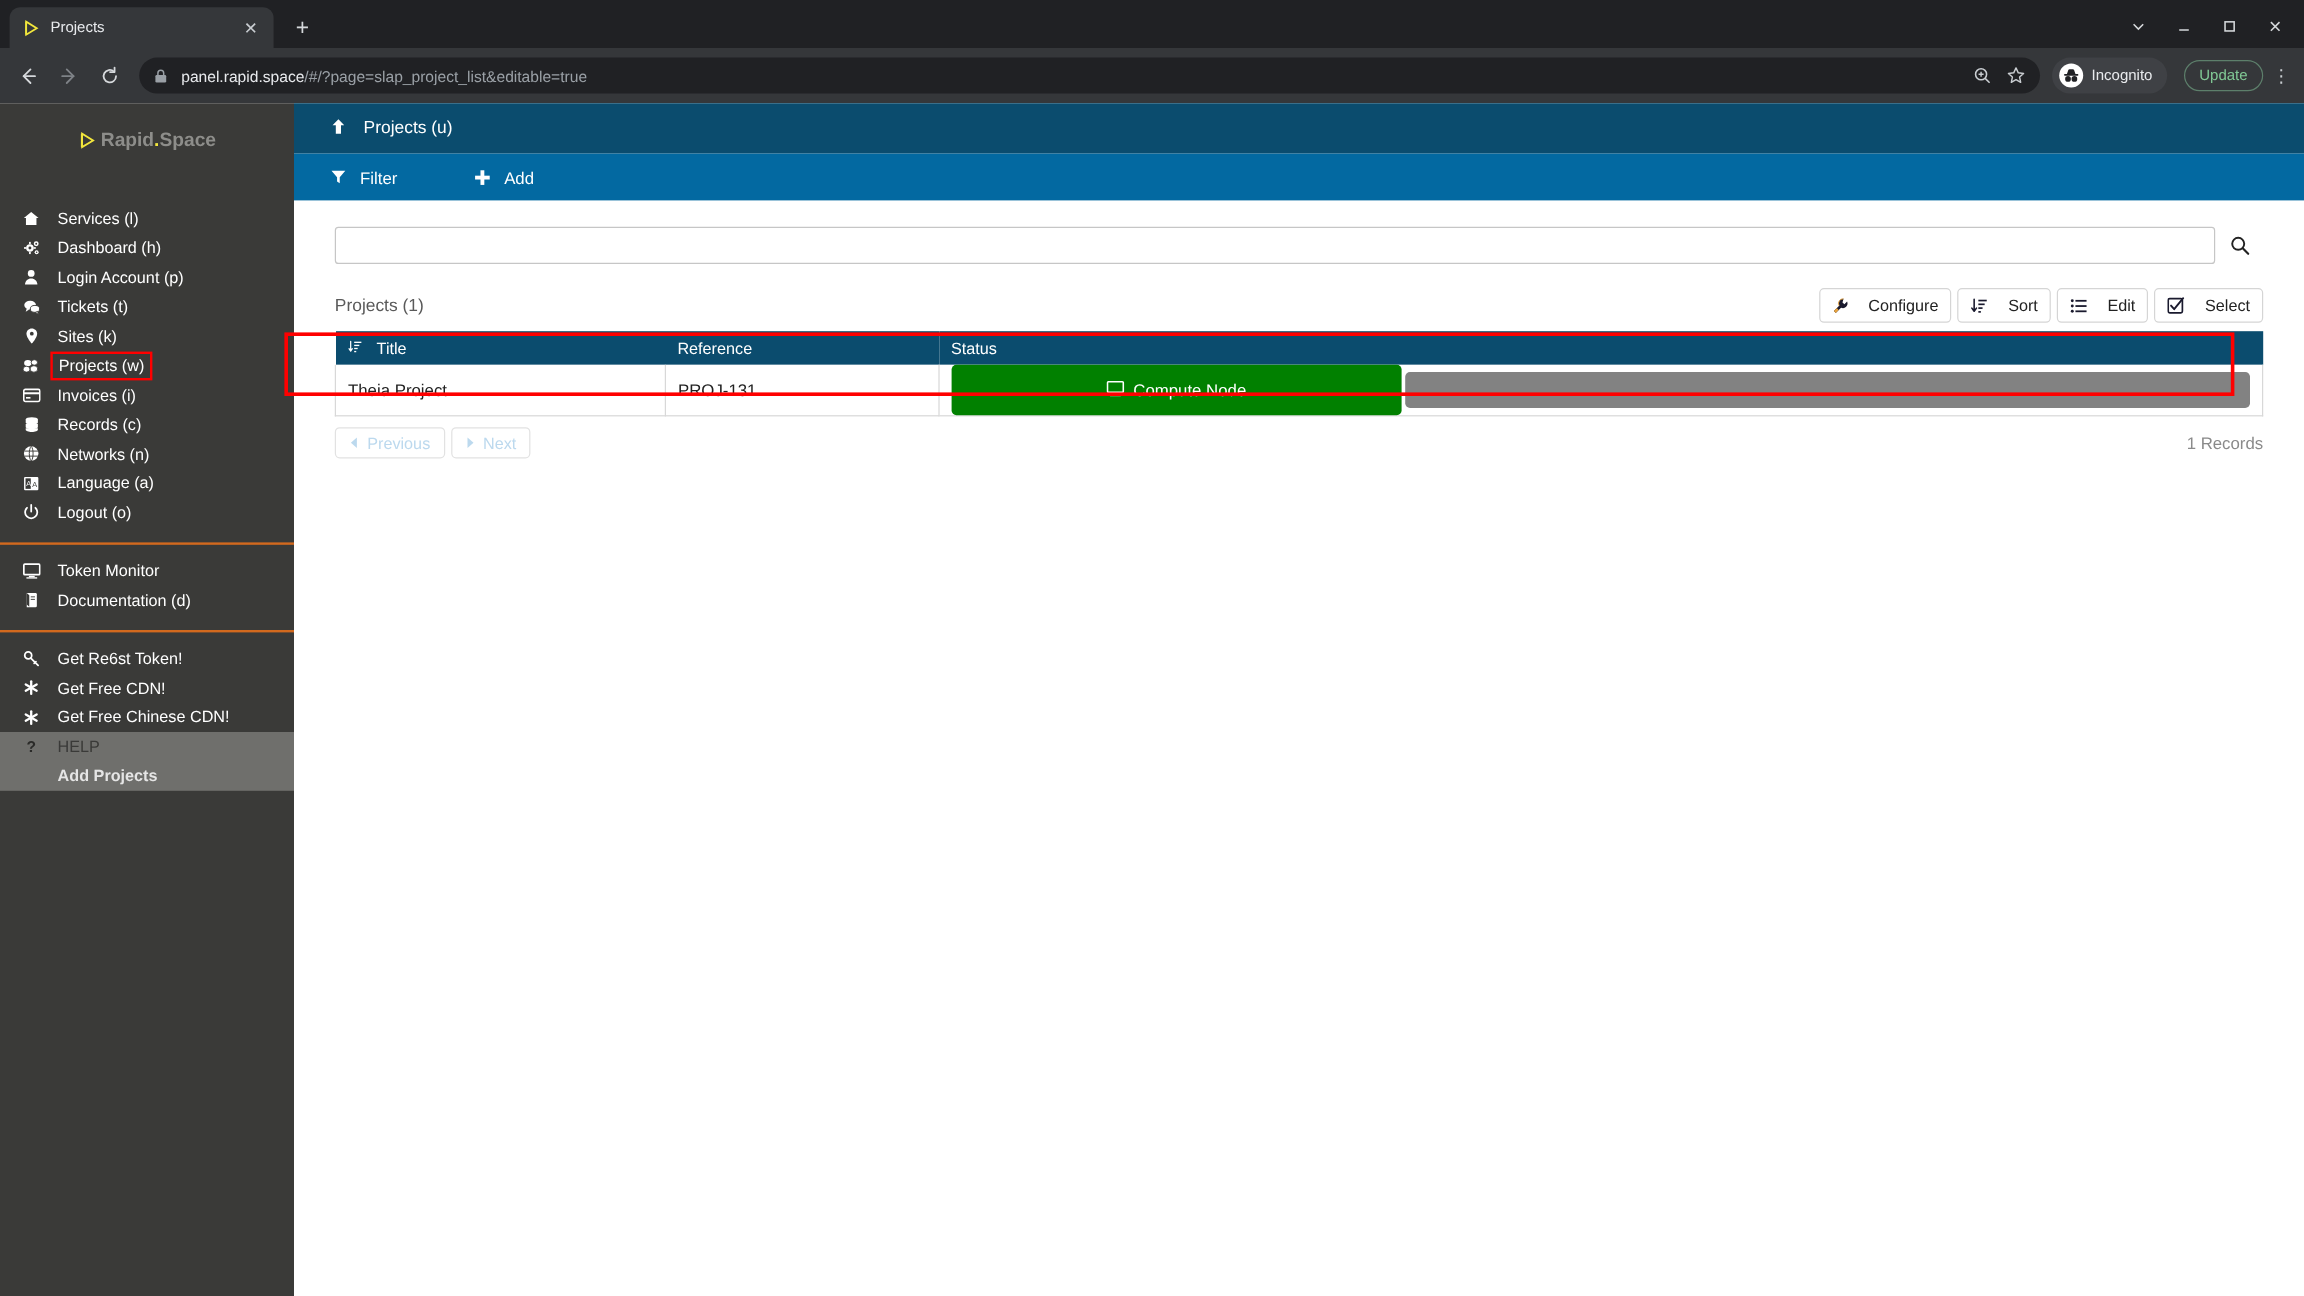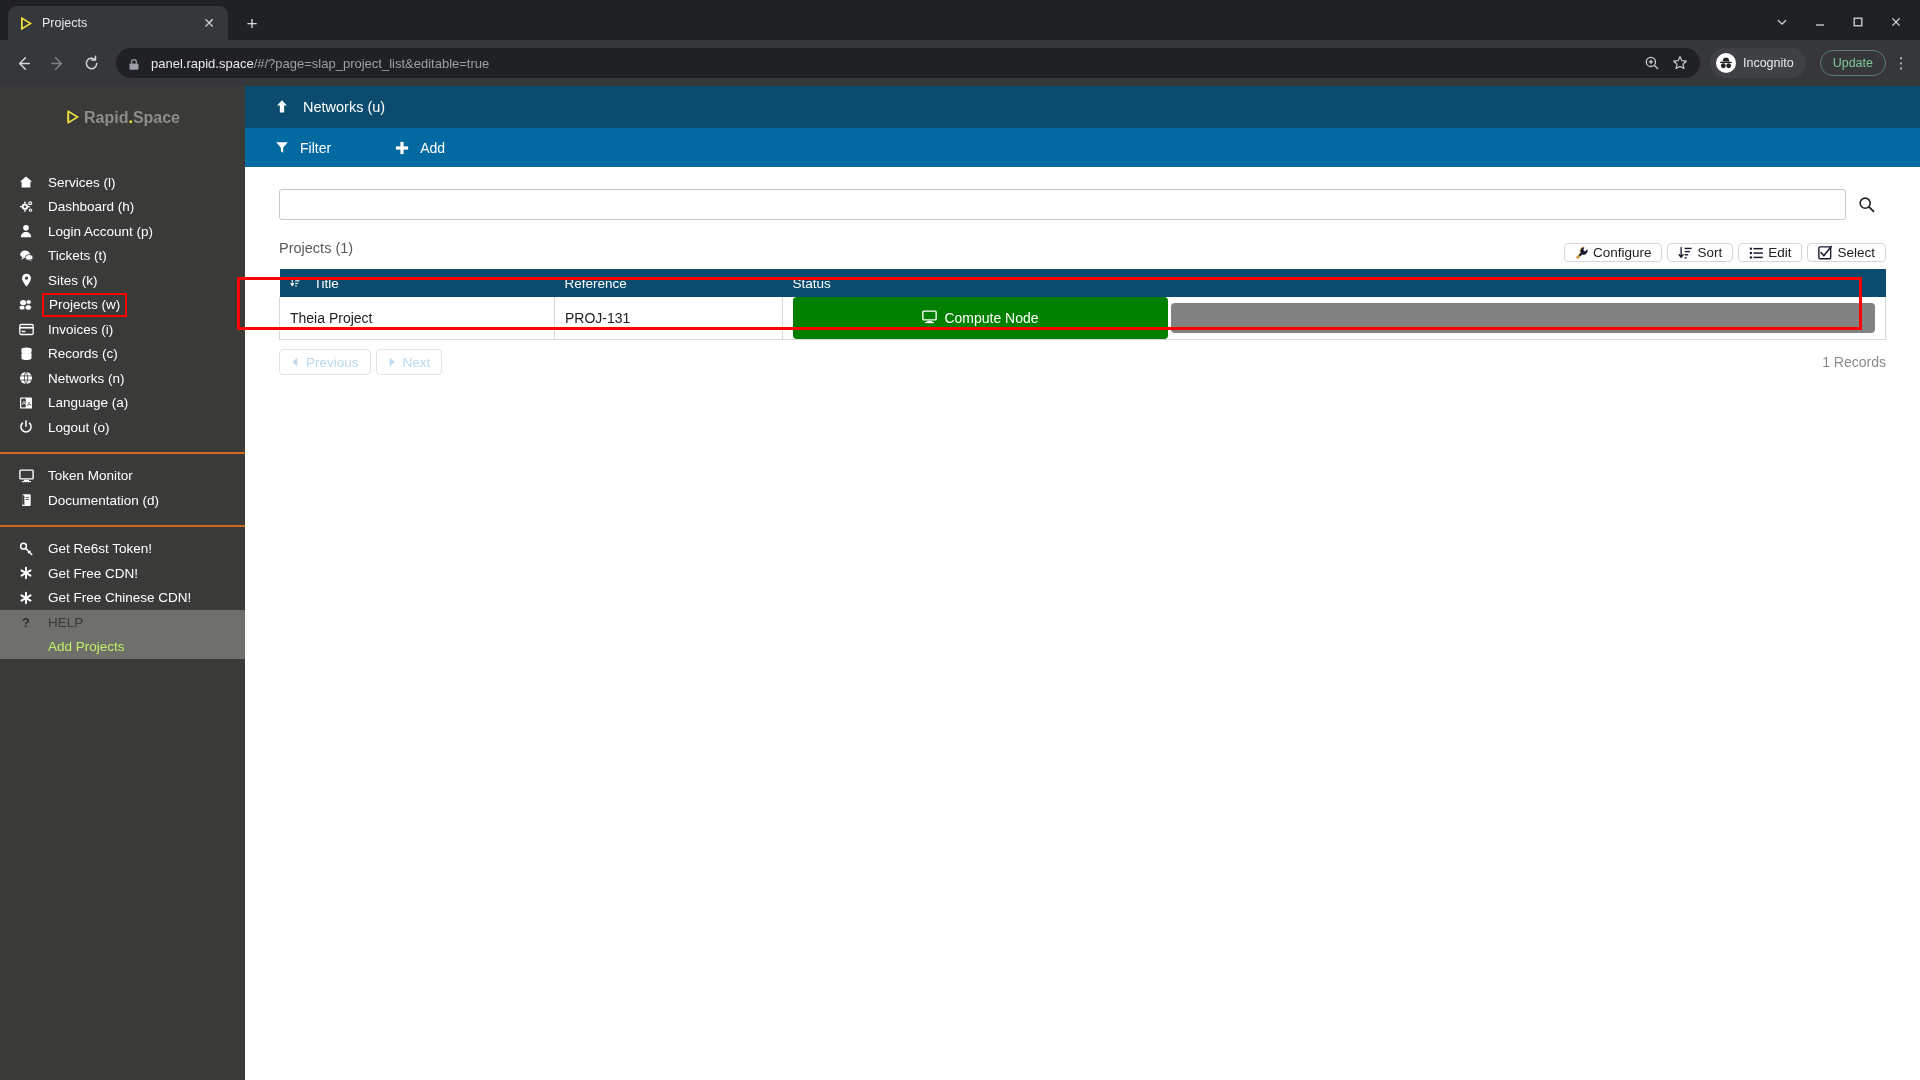--- a/index.html
+++ b/index.html
@@ -115,21 +115,21 @@
     font-size: 13.5px; color: #ffffff; white-space: nowrap; margin-left: 10px;
   }
   .nav-item.highlight .nav-label {
     outline: 2.5px solid #ff0000; padding: 2px 5px; margin-left: 6px;
     position: relative; line-height: 1.15;
   }
   .divider { height: 2px; background: #d2691e; margin: 12px 0 10px 0; }
   .helpgroup { background: #6f6f6c; }
   .nav-item.help .nav-label { color: #3a3a38; font-size: 13.5px; }
   .nav-item.help .nav-ic { color: #2a2a28; font-weight: bold; }
-  .nav-item.addproj .nav-label { color: #bef264; }
+  .nav-item.addproj .nav-label { color: #e5e5e5; font-weight: bold; }
 
   
   .main { flex: 1; display: flex; flex-direction: column; min-width: 0; background:#fff; }
   .app-header {
     height: 42px; background: #0b4c6e; display: flex;
     align-items: center; padding-left: 30px; gap: 14px;
   }
   .app-header .up-ic { color: #fff; font-size: 15px; line-height: 1; }
   .app-header .title { color: #fff; font-size: 14.5px; }
 
@@ -155,23 +155,23 @@
     justify-content: center; color: #333; font-size: 16px;
   }
 
   .listhead {
     display: flex; align-items: flex-end; justify-content: space-between;
     margin-top: 20px;
   }
   .list-title { font-size: 14.5px; color: #5a5a5a; padding-bottom: 6px; }
   .btngroup { display: flex; gap: 5px; }
   .gbtn {
-    height: 19px; padding: 0 10px; border: 1px solid #d5d5d5;
+    height: 29px; padding: 0 10px; border: 1px solid #d5d5d5;
     border-radius: 4px; background: #fff; display: flex; align-items: center;
-    gap: 4px; font-size: 13.5px; color: #222;
+    gap: 16px; font-size: 13.5px; color: #222;
   }
   .gbtn .gic { font-size: 12.5px; display: flex; align-items: center; }
 
   table.grid { width: 100%; border-collapse: collapse; margin-top: 7px; table-layout: fixed; }
   table.grid thead th {
     background: #0b4c6e; color: #ffffff; font-size: 13.5px; font-weight: 400;
     text-align: left; height: 28px; padding: 0 0 0 10px; vertical-align: middle;
   }
   table.grid thead th .colname { }
   table.grid thead th .sortic { margin-right: 9px; font-size: 12px; }
@@ -529,21 +529,21 @@
     </div>
 
     <div class="main">
 
       <div class="app-header">
         <span class="up-ic">
           <svg width="14" height="15" viewBox="0 0 14 16">
               <path d="M7 1.4 L12.2 6.8 H9.3 V14.4 H4.7 V6.8 H1.8 Z" fill="#fff"></path>
             </svg>
         </span>
-        <span class="title">Networks (u)</span>
+        <span class="title">Projects (u)</span>
       </div>
 
       <div class="app-toolbar">
         <div class="tb-btn">
           <span class="tb-ic">
             <svg width="14" height="13" viewBox="0 0 14 14">
                 <path d="M0.8 1.4 H13.2 L8.2 7.2 V12.6 L5.8 11 V7.2 Z" fill="#fff"></path>
               </svg>
           </span>
           <span>Filter</span>

